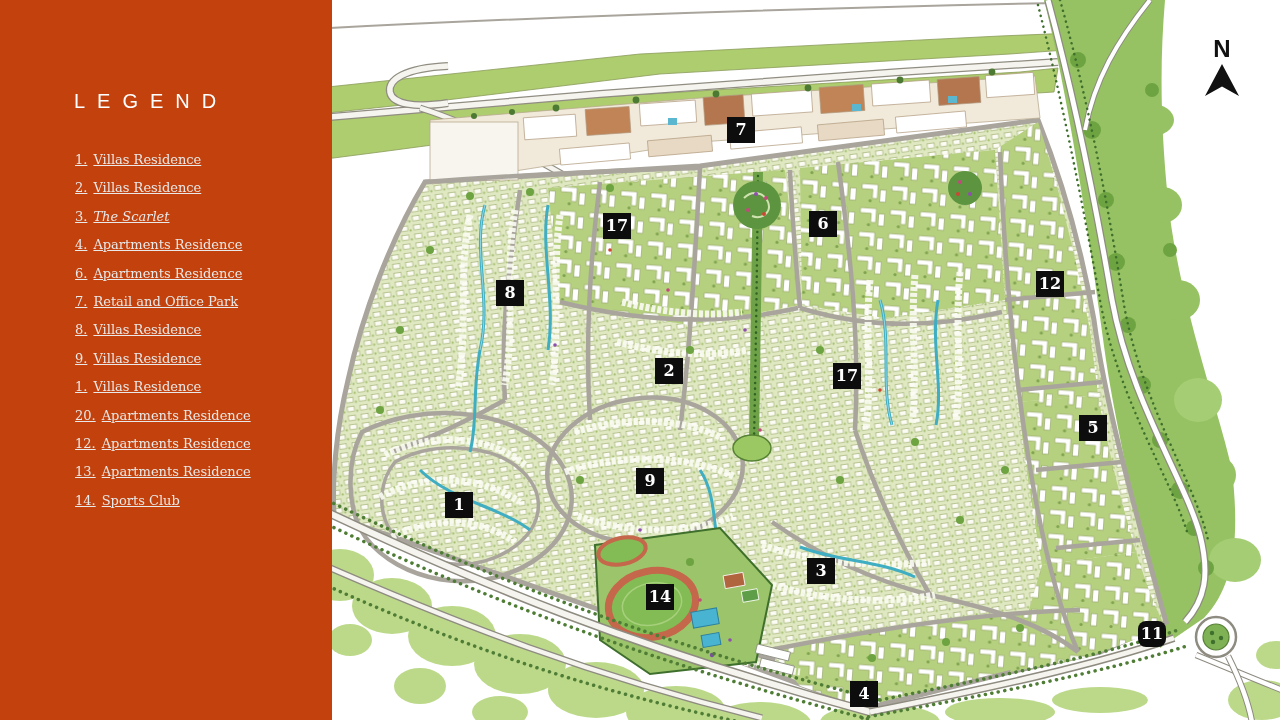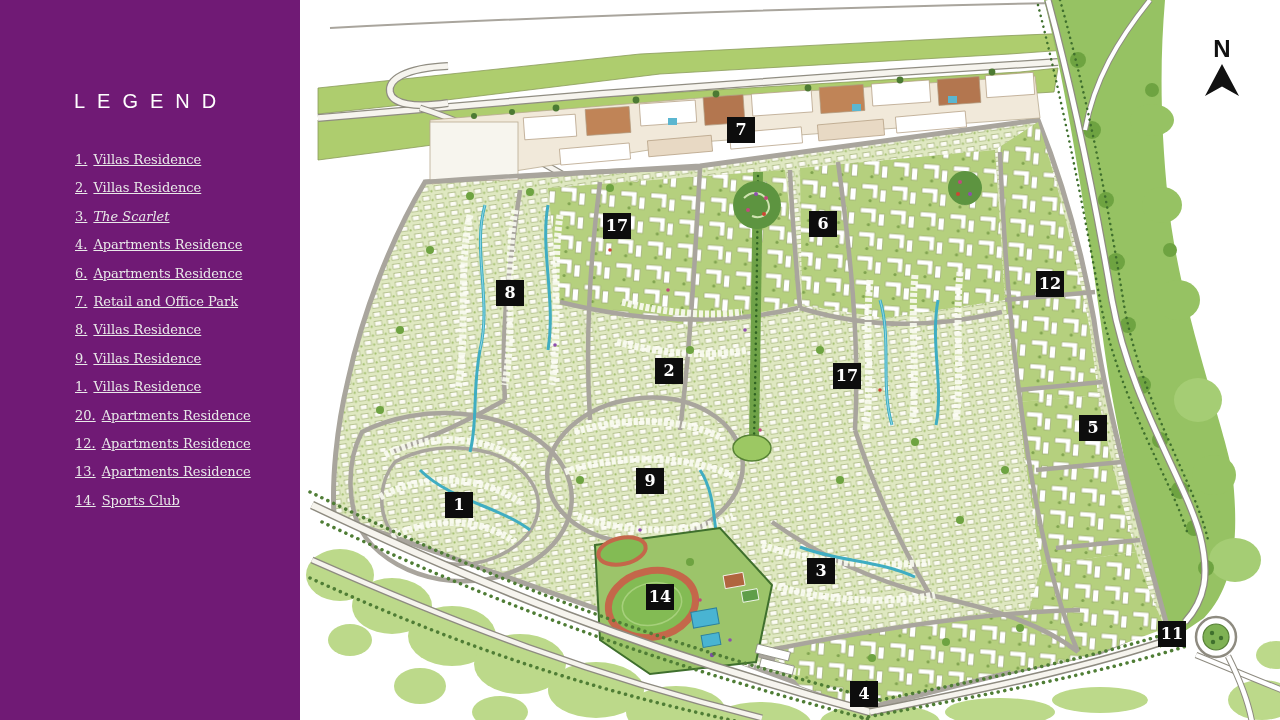--- a/index.html
+++ b/index.html
@@ -2,22 +2,22 @@
 <html><head>
 <meta charset="utf-8">
 <style>
   html,body{margin:0;padding:0;}
   body{
     width:1280px;height:720px;overflow:hidden;position:relative;
     background:#ffffff;font-family:"Liberation Sans",sans-serif;
   }
   
   .sidebar{
-    position:absolute;left:0;top:0;width:300px;height:720px;
-    background:#701a75;color:#f2f2f2;z-index:5;
+    position:absolute;left:0;top:0;width:332px;height:720px;
+    background:#c2410c;color:#f2f2f2;z-index:5;
   }
   .legend-title{
     position:absolute;left:74px;top:90px;
     font-family:"Liberation Sans",sans-serif;
     font-size:20px;font-weight:500;color:#ffffff;
     letter-spacing:12px;white-space:nowrap;
   }
   .legend-list{
     position:absolute;left:75px;top:146px;margin:0;padding:0;list-style:none;
     font-family:"DejaVu Serif","Liberation Serif",serif;
@@ -372,18 +372,18 @@
       <div class="marker" style="left: 141px; top: 492px;">1</div>
       <div class="marker" style="left: 351px; top: 358px;">2</div>
       <div class="marker" style="left: 503px; top: 558px;">3</div>
       <div class="marker" style="left: 546px; top: 681px;">4</div>
       <div class="marker" style="left: 775px; top: 415px;">5</div>
       <div class="marker" style="left: 505px; top: 211px;">6</div>
       <div class="marker" style="left: 423px; top: 117px;">7</div>
       <div class="marker" style="left: 192px; top: 280px;">8</div>
       <div class="marker" style="left: 332px; top: 468px;">9</div>
       <div class="marker" style="left: 529px; top: 363px;">17</div>
-      <div class="marker" style="left: 854px; top: 621px;">11</div>
+      <div class="marker" style="left: 834px; top: 621px; border-radius: 8px;">11</div>
       <div class="marker" style="left: 732px; top: 271px;">12</div>
       <div class="marker" style="left: 299px; top: 213px;">17</div>
       <div class="marker" style="left: 342px; top: 584px;">14</div>
     </div>
 </div>
 
 </body></html>

